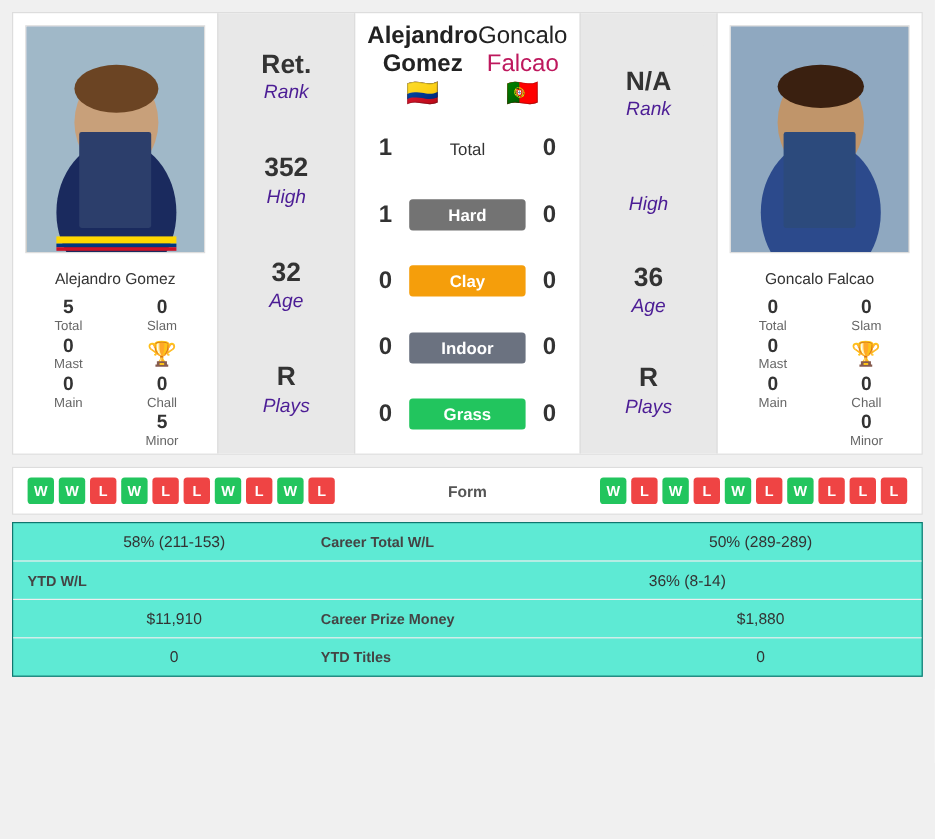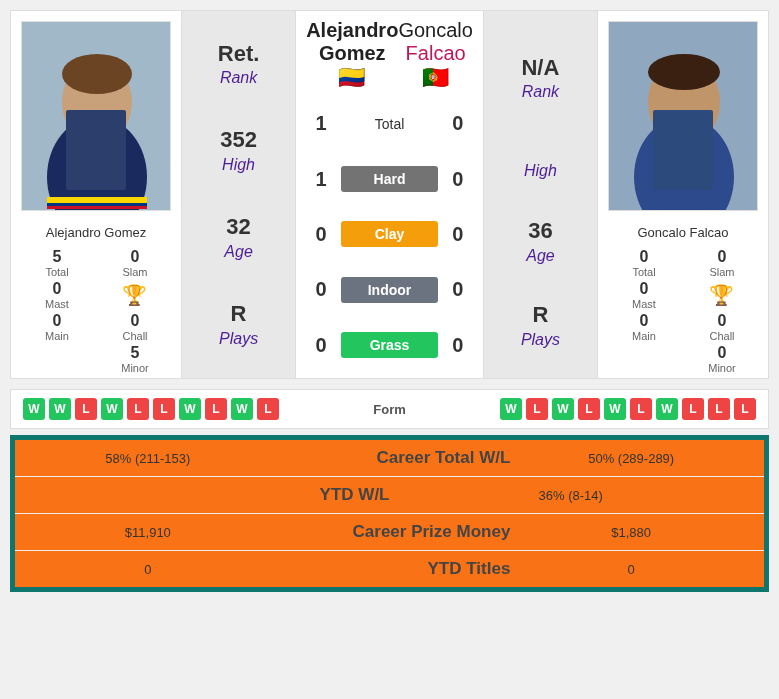--- a/index.html
+++ b/index.html
@@ -237,37 +237,37 @@
       font-size: 12px;
       font-weight: bold;
       color: white;
     }
     
     .form-w { background: #22c55e; }
     .form-l { background: #ef4444; }
     
     
     .stats-table {
-      background: #f97316;
-      border: 5px solid #0f766e;
+      background: #5eead4;
+      border: 1px solid #0f766e;
     }
     
     .stats-row {
       display: flex;
       align-items: center;
       padding: 8px 12px;
       border-bottom: 1px solid #eee;
     }
     
     .stats-row:last-child { border-bottom: none; }
     
     .stats-row-label {
       flex: 1;
-      text-align: right;
-      font-size: 17px;
+      text-align: left;
+      font-size: 12px;
       font-weight: bold;
       color: #444;
     }
     
     .stats-row-left, .stats-row-right {
       flex: 1;
       text-align: center;
       font-size: 13px;
       color: #333;
     }

